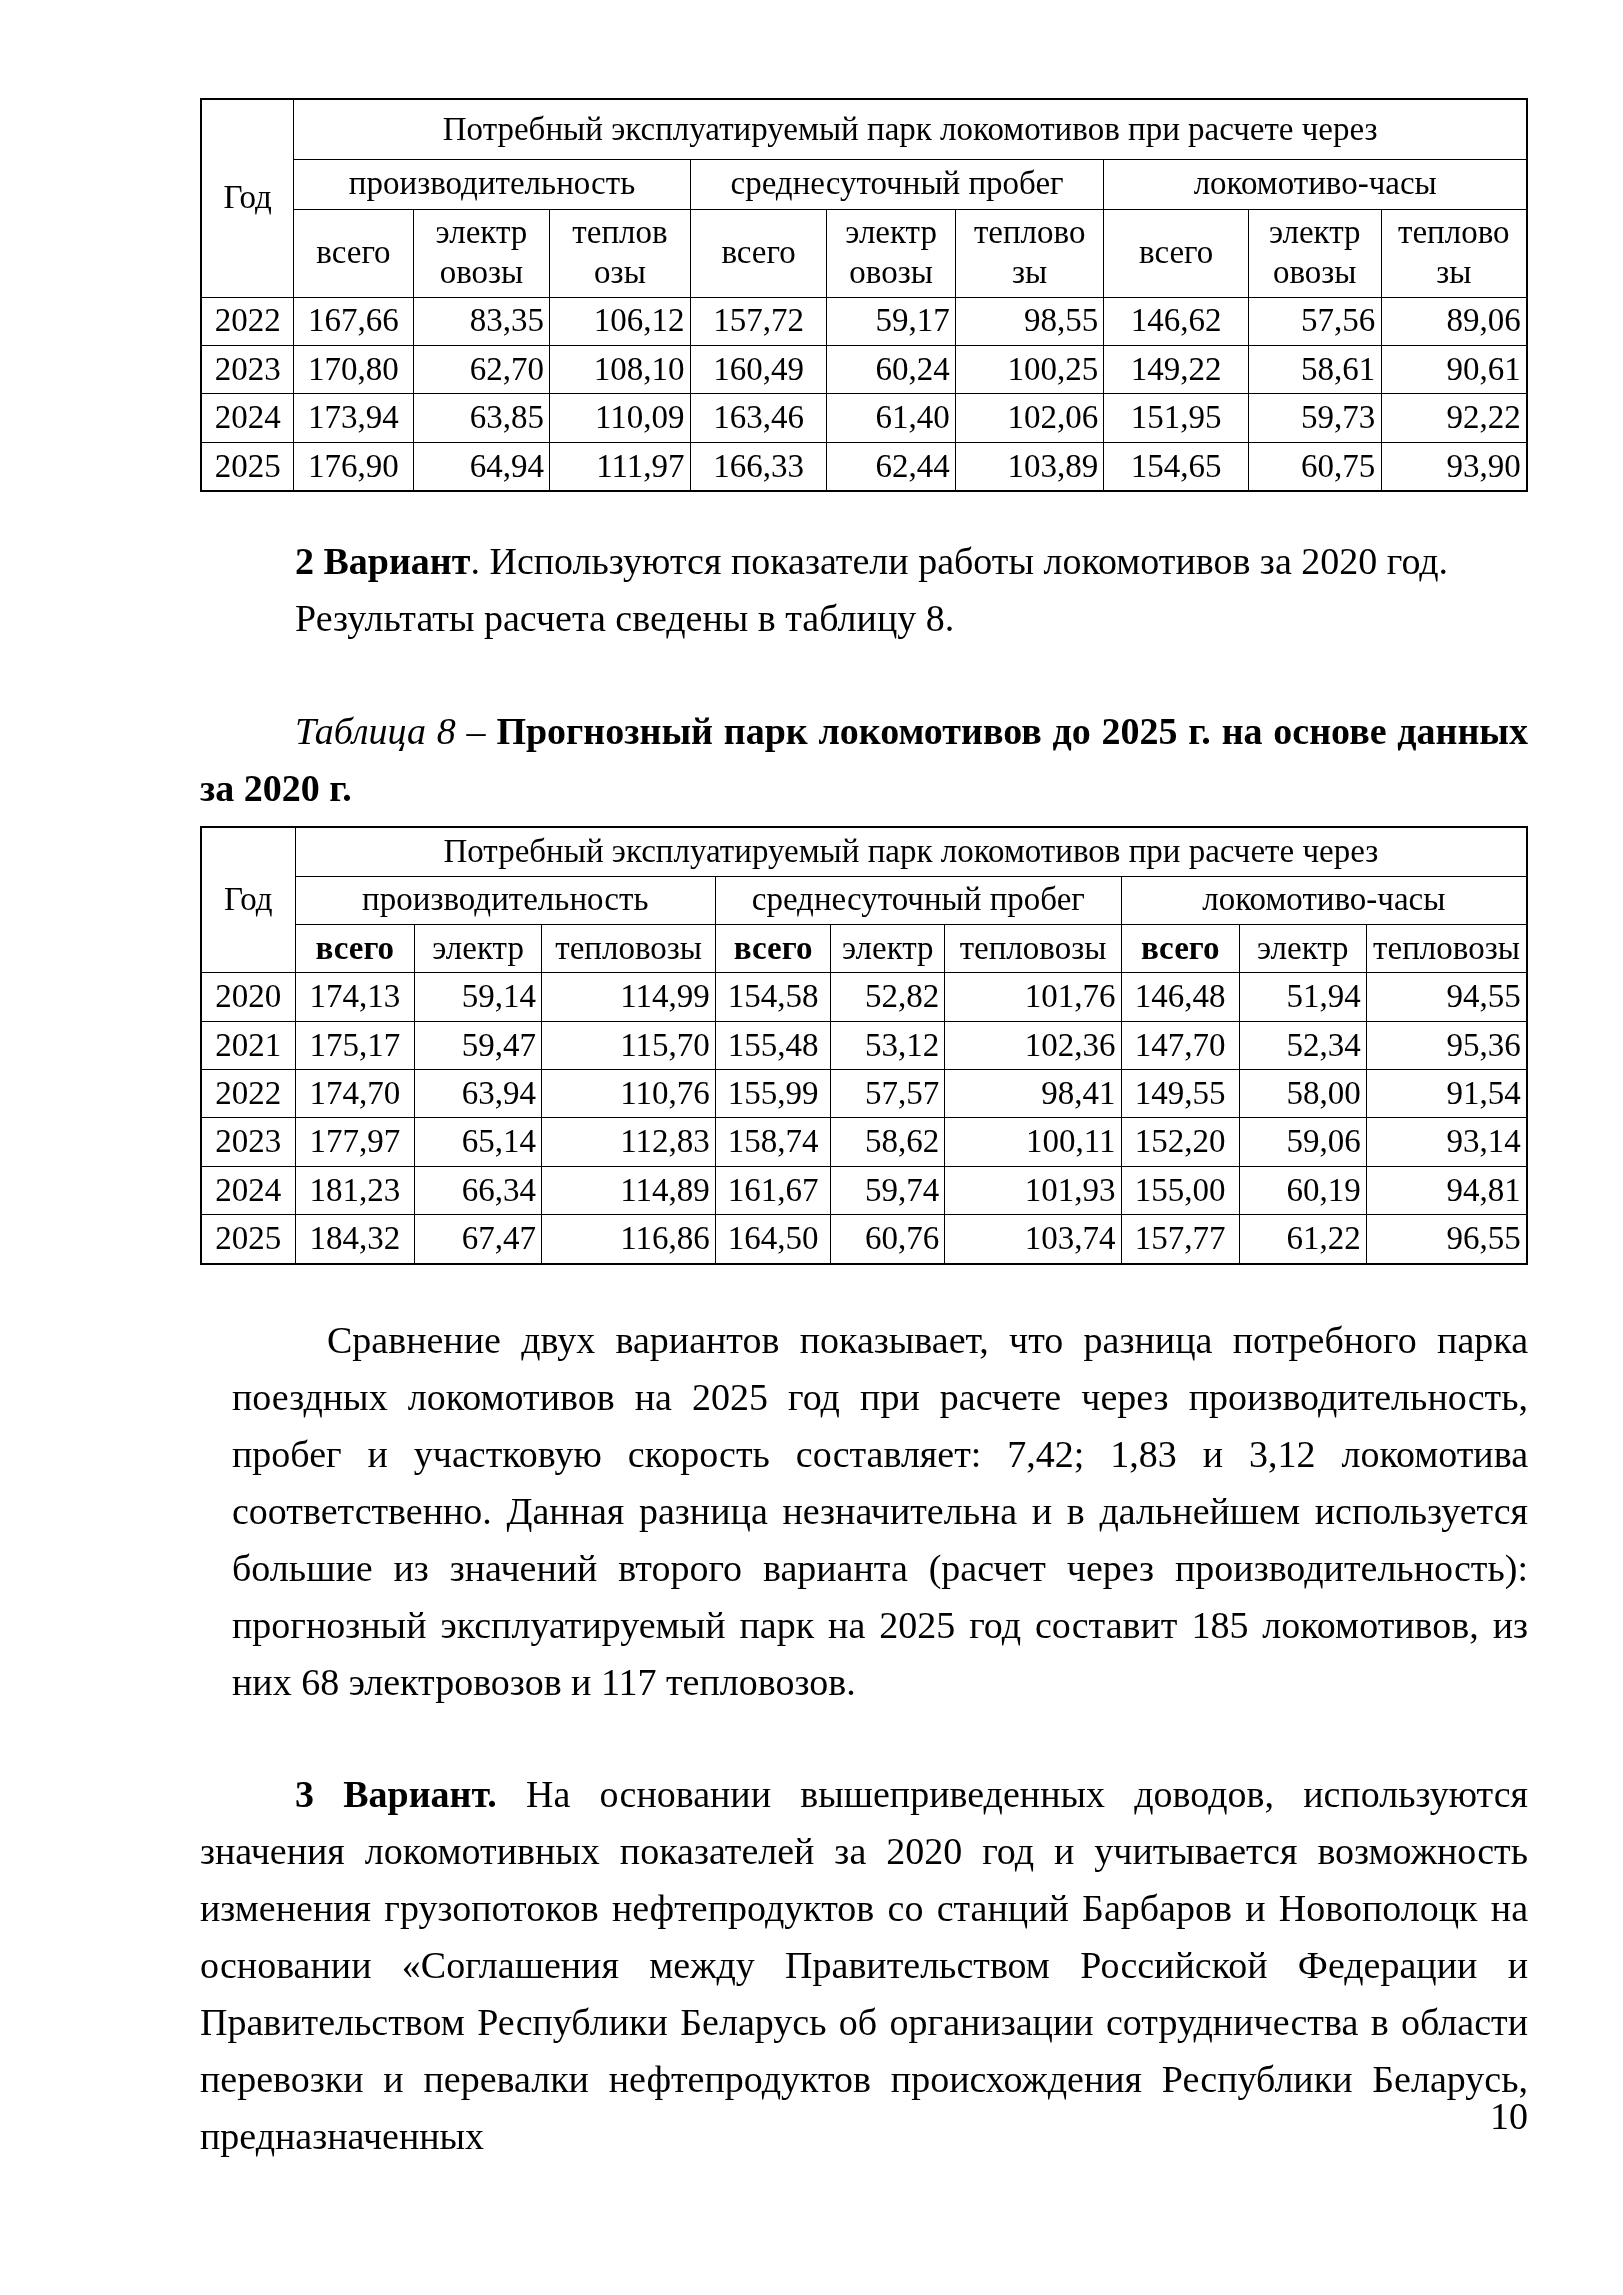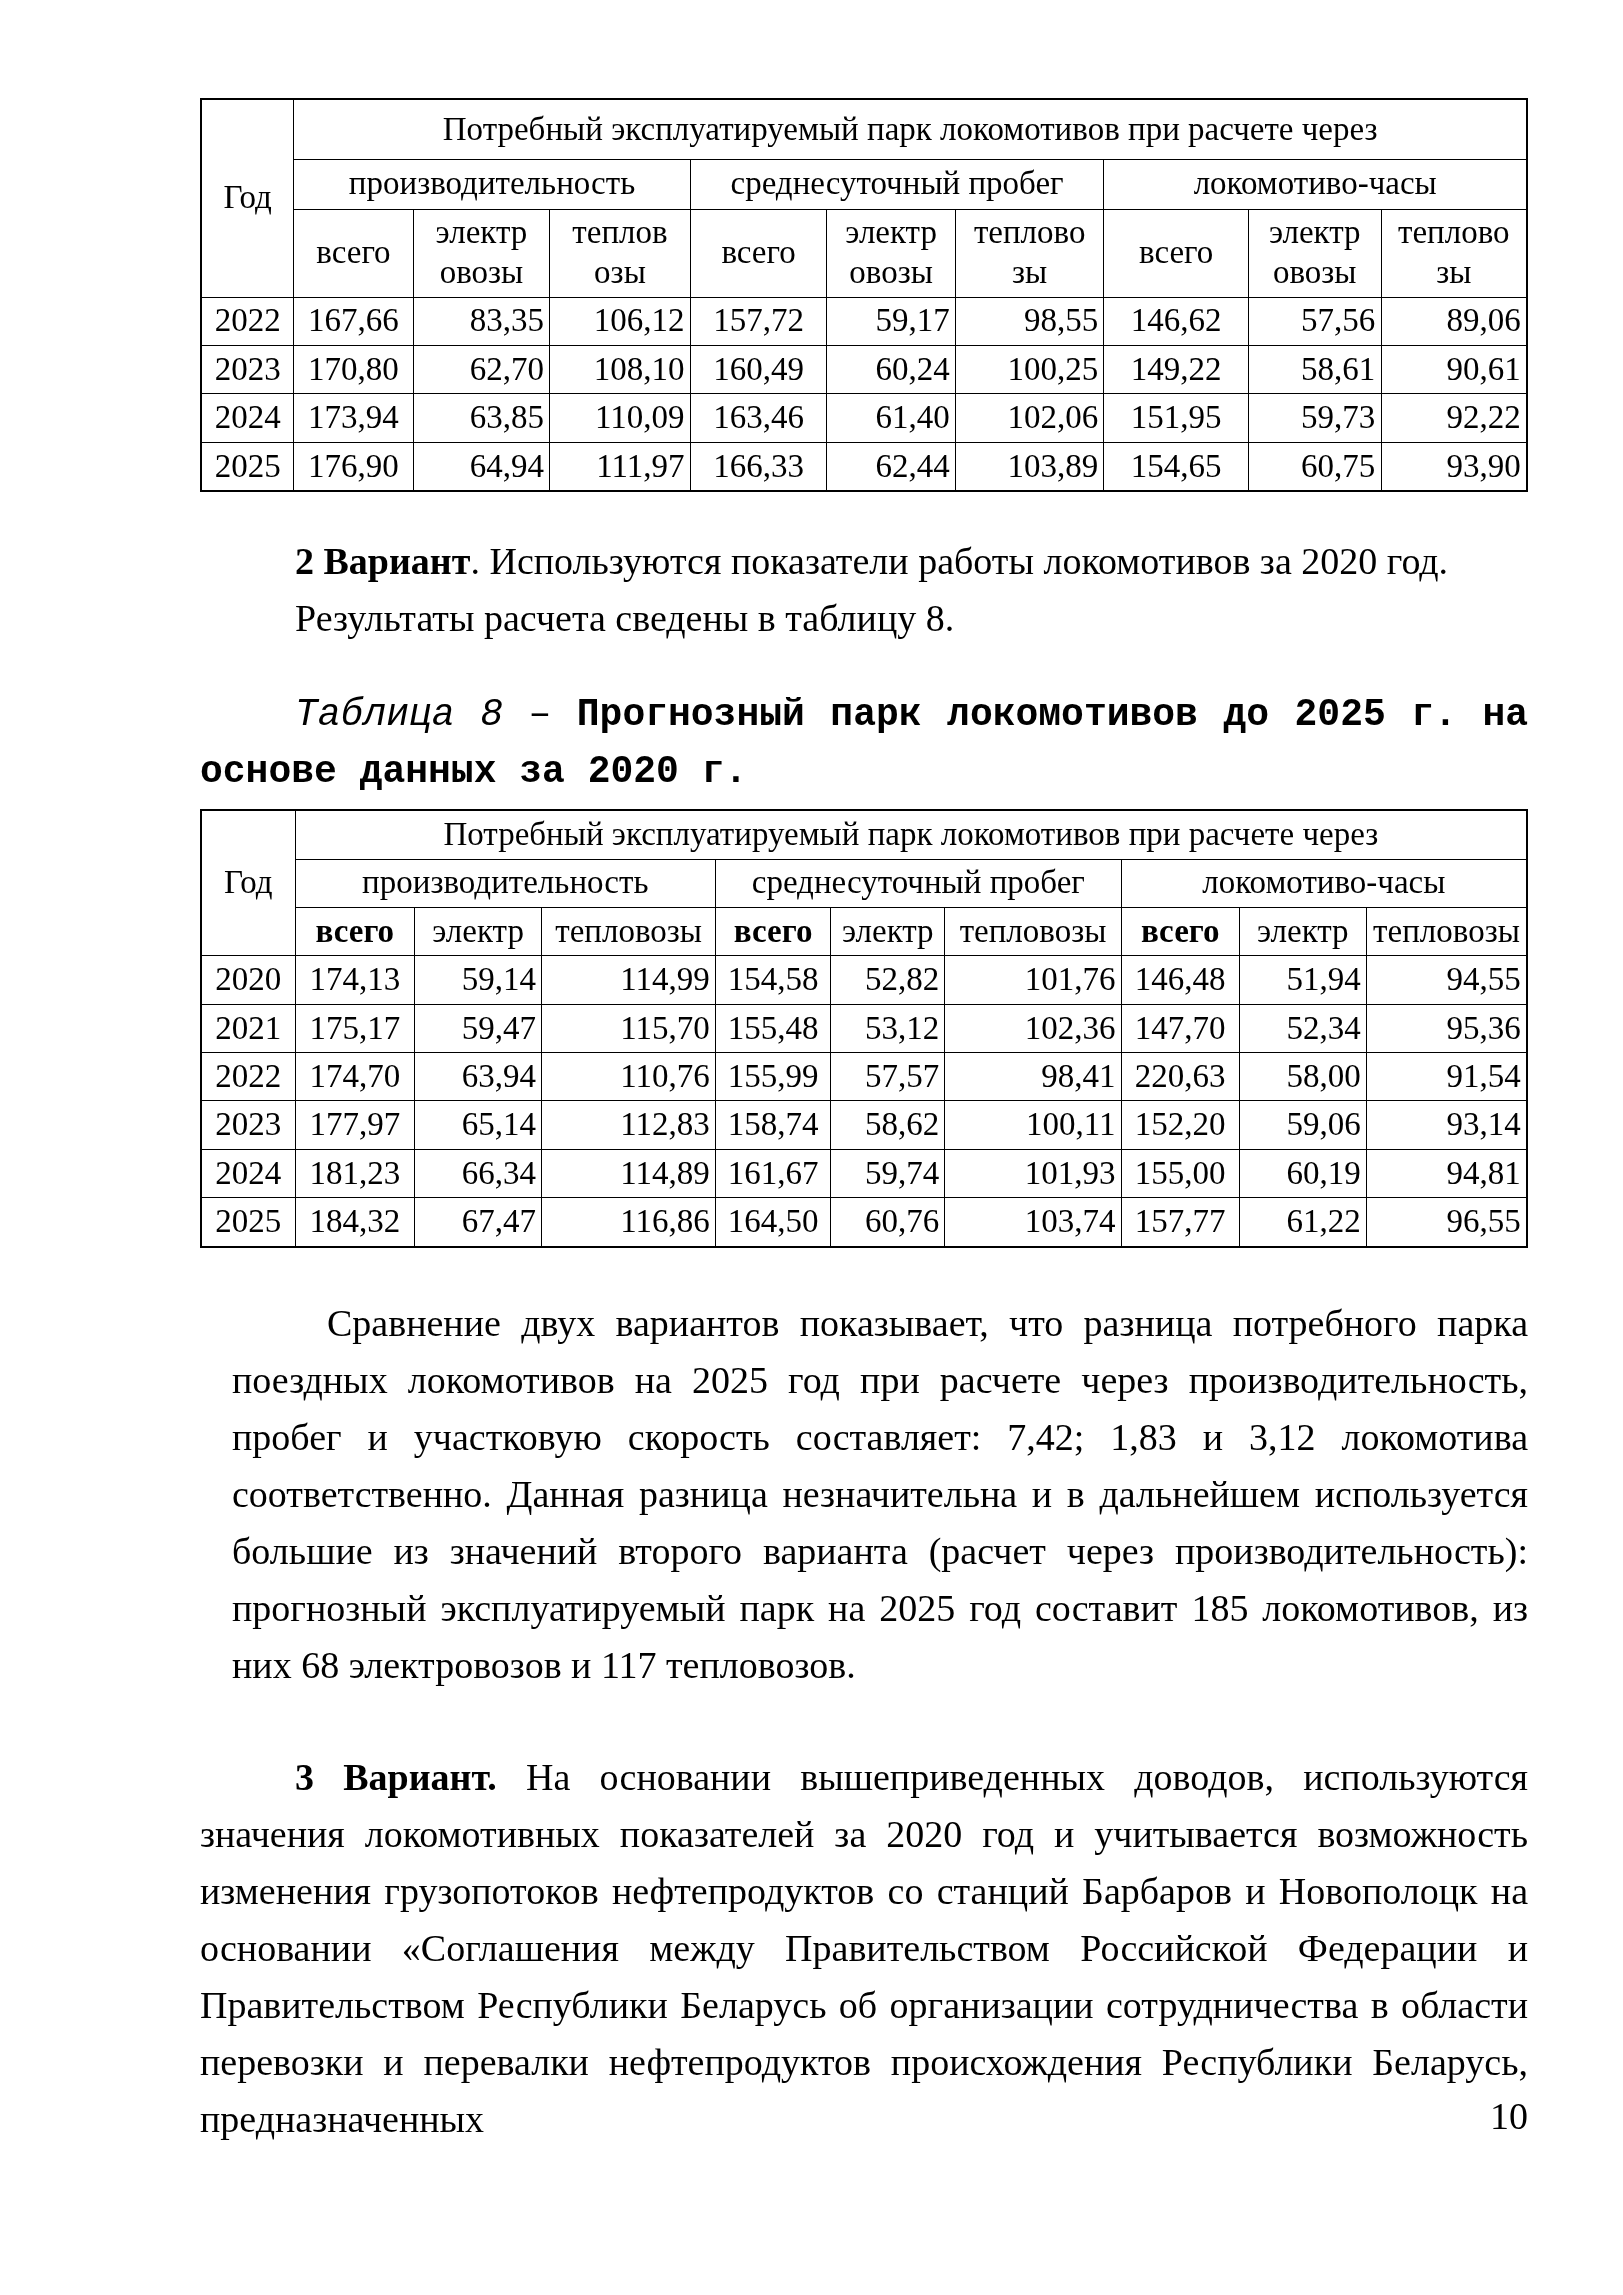--- a/index.html
+++ b/index.html
@@ -38,21 +38,21 @@
   #table1 thead tr:nth-child(3) td{height:73px;}
   #table1 tbody td{height:38px;}
   #table2 thead td{height:38px;}
   #table2 tbody td{height:37px;}
   
   p.body{margin:0;text-align:justify;text-indent:95px;}
   .b{font-weight:bold;}
   .i{font-style:italic;}
   #table1{margin-bottom:0;}
   #p-variant2{margin-top:41px;}
-  #p-caption{margin-top:39px;font-family:Liberation Mono, monospace;}
+  #p-caption{margin-top:56px;}
   #table2{margin-top:9.2px;}
   #p-compare{margin-top:47px;margin-left:32px;}
   #p-variant3{margin-top:55px;}
   #page-number{
     position:absolute;
     right:95px;top:2097px;
     font-size:38px;line-height:1;margin-left:28px;
   }
 </style>
 </head>
@@ -220,21 +220,21 @@
           <td class="num">95,36</td>
         </tr>
         <tr>
           <td class="year">2022</td>
           <td class="total">174,70</td>
           <td class="num">63,94</td>
           <td class="num">110,76</td>
           <td class="total">155,99</td>
           <td class="num">57,57</td>
           <td class="num">98,41</td>
-          <td class="total">220,63</td>
+          <td class="total">149,55</td>
           <td class="num">58,00</td>
           <td class="num">91,54</td>
         </tr>
         <tr>
           <td class="year">2023</td>
           <td class="total">177,97</td>
           <td class="num">65,14</td>
           <td class="num">112,83</td>
           <td class="total">158,74</td>
           <td class="num">58,62</td>

